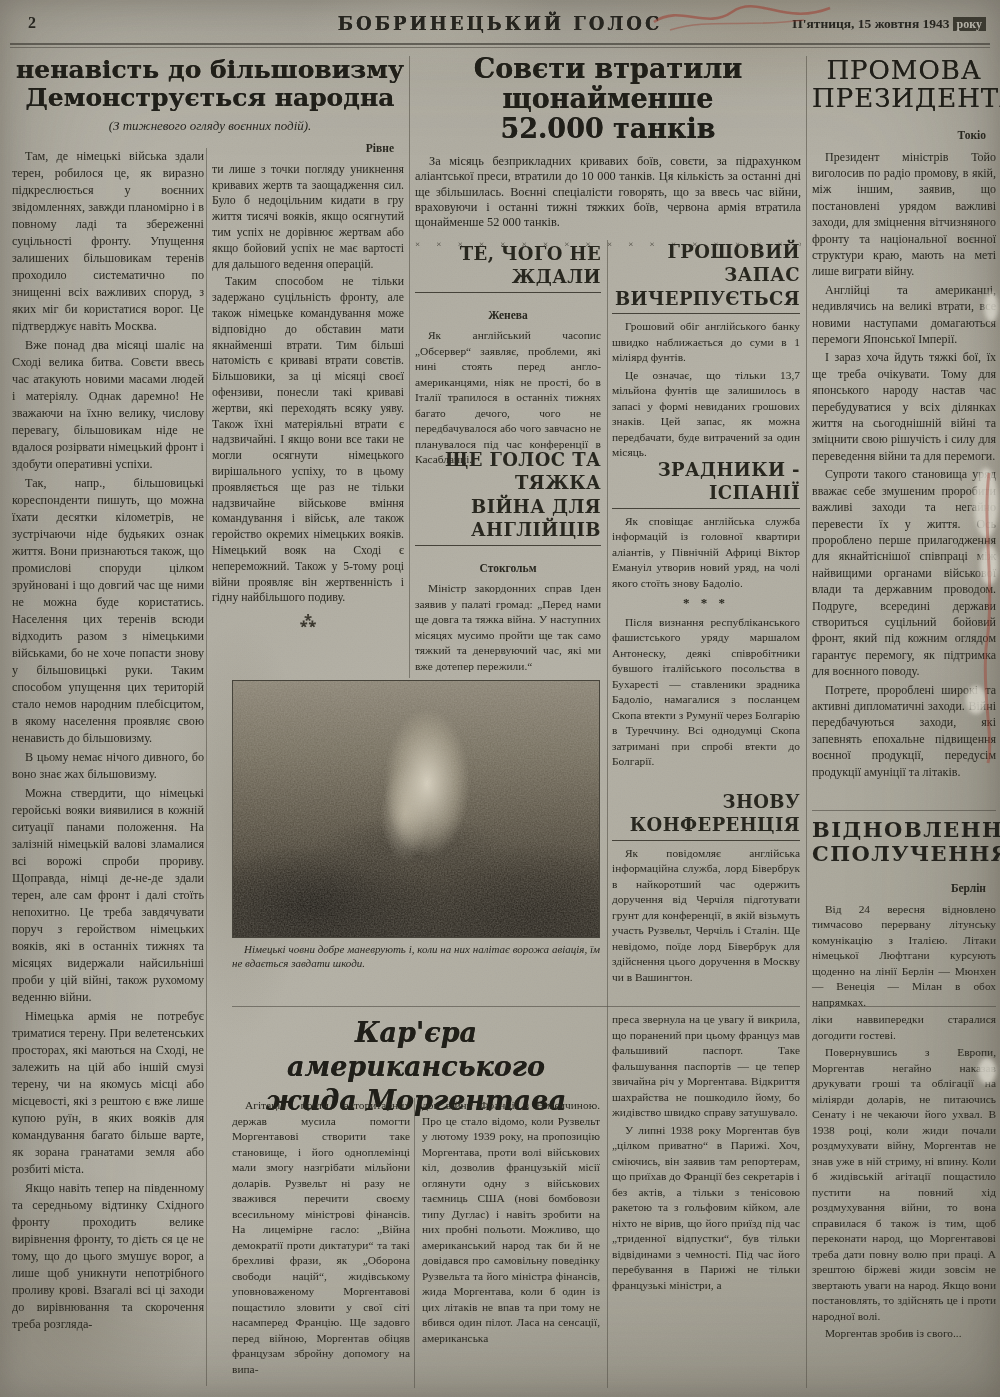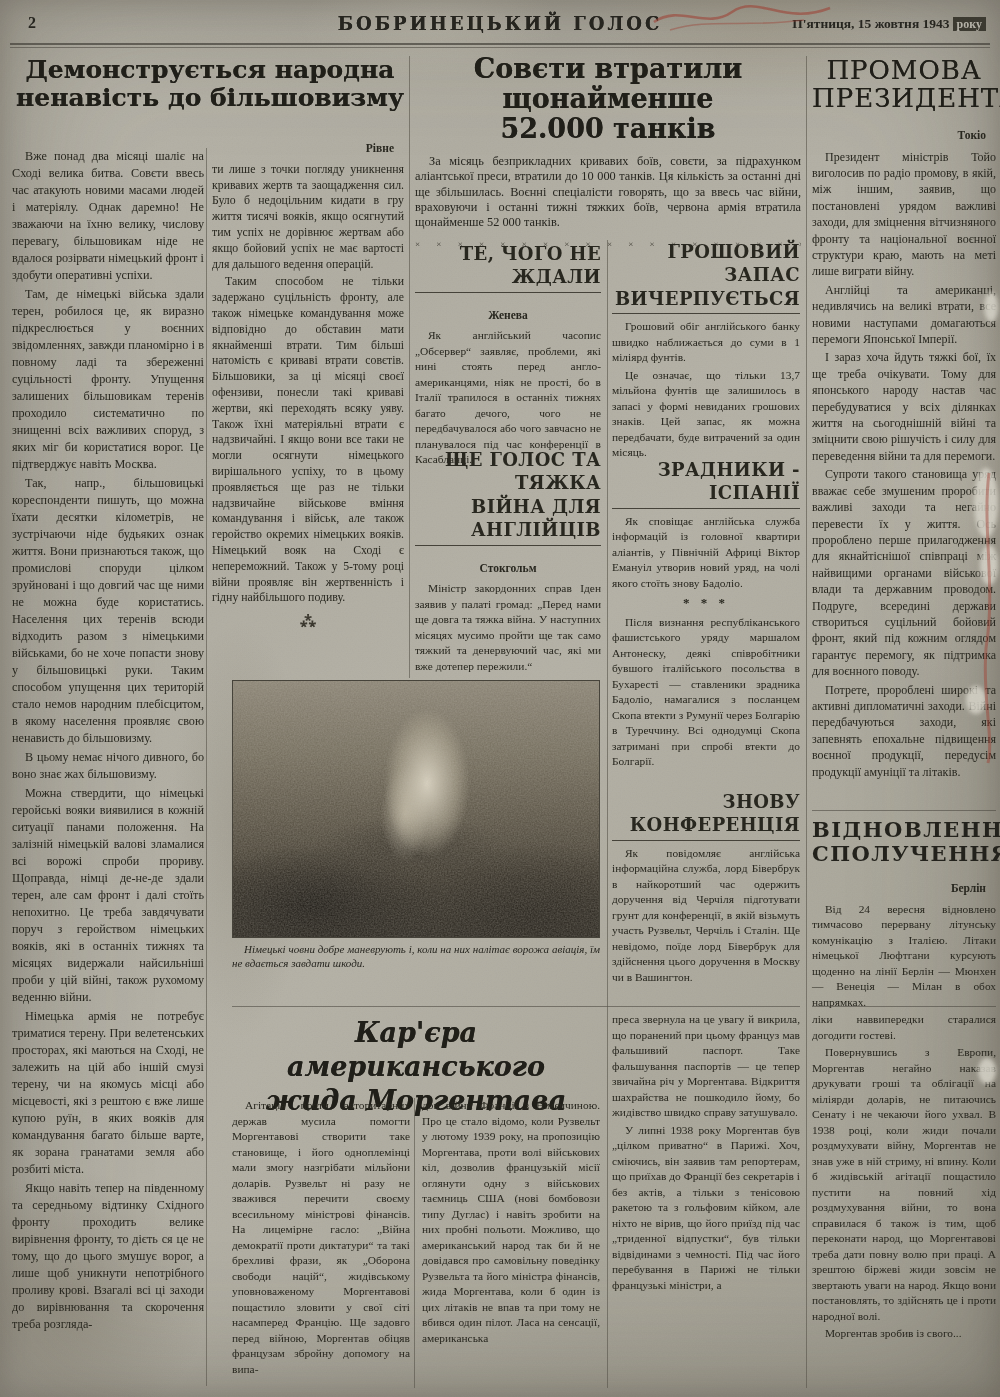--- a/index.html
+++ b/index.html
@@ -126,28 +126,29 @@
     <span class="mast-title">БОБРИНЕЦЬКИЙ ГОЛОС</span>
     <span class="mast-date">
       <span>П'ятниця, 15 жовтня 1943</span><span class="badge">року</span>
     </span>
   </header>
   <div class="hrule" style="left:10px;top:43px;width:980px;"></div>
   <div class="hrule thin" style="left:10px;top:47px;width:980px;"></div>
 
   <section class="region" style="left:14px;top:56px;width:392px;">
     <h1 class="lead-head">
+      <span>ненавість до більшовизму</span>
       <span>Демонструється народна</span>
-      <span>ненавість до більшовизму</span>
     </h1>
+    <div class="lead-sub">(З тижневого огляду воєнних подій).</div>
   </section>
 
   <section class="region body-text lead-col1" style="left:12px;top:148px;width:192px;">
+    <p>Там, де німецькі війська здали терен, робилося це, як виразно підкреслюється у воєнних звідомленнях, завжди планомірно і в повному ладі та збереженні суцільності фронту. Упущення залишених більшовикам теренів проходило систематично по знищенні всіх важливих споруд, з яких міг би користатися ворог. Це підтверджує навіть Москва.</p>
     <p>Вже понад два місяці шаліє на Сході велика битва. Совєти ввесь час атакують новими масами людей і матеріялу. Однак даремно! Не зважаючи на їхню велику, числову перевагу, більшовикам ніде не вдалося розірвати німецький фронт і здобути оперативні успіхи.</p>
-    <p>Там, де німецькі війська здали терен, робилося це, як виразно підкреслюється у воєнних звідомленнях, завжди планомірно і в повному ладі та збереженні суцільності фронту. Упущення залишених більшовикам теренів проходило систематично по знищенні всіх важливих споруд, з яких міг би користатися ворог. Це підтверджує навіть Москва.</p>
     <p>Так, напр., більшовицькі кореспонденти пишуть, що можна їхати десятки кілометрів, не зустрічаючи ніде будьяких ознак життя. Вони признаються також, що промислові споруди цілком зруйновані і що довгий час ще ними не можна буде користатись. Населення цих теренів всюди відходить разом з німецькими військами, бо не хоче попасти знову у більшовицькі руки. Таким способом упущення цих територій стало немов народним плебісцитом, в якому населення проявляє свою ненависть до більшовизму.</p>
     <p>В цьому немає нічого дивного, бо воно знає жах більшовизму.</p>
     <p>Можна ствердити, що німецькі геройські вояки виявилися в кожній ситуації панами положення. На залізній німецькій валові зламалися всі ворожі спроби прориву. Щоправда, німці де-не-де здали терен, але сам фронт і далі стоїть непохитно. Це треба завдячувати поруч з геройством німецьких вояків, які в останніх тижнях та місяцях видержали найсильніші проби у цій війні, також рухомому веденню війни.</p>
     <p>Німецька армія не потребує триматися терену. При велетенських просторах, які маються на Сході, не залежить на цій або іншій смузі терену, чи на якомусь місці або місцевості, які з рештою є вже лише купою руїн, в яких вояків для командування багато більше варте, як зорана гранатами земля або розбиті міста.</p>
     <p>Якщо навіть тепер на південному та середньому відтинку Східного фронту проходить велике вирівнення фронту, то дієть ся це не тому, що до цього змушує ворог, а лише щоб уникнути непотрібного проливу крові. Взагалі всі ці заходи до вирівнювання та скорочення треба розгляда-</p>
   </section>
 
   <section class="region body-text lead-col2" style="left:212px;top:126px;width:192px;">
     <div class="dateline right">Рівне</div>
     <p class="noindent">ти лише з точки погляду уникнення кривавих жертв та заощадження сил. Було б недоцільним кидати в гру життя тисячі вояків, якщо осягнутий тим успіх не дорівнює жертвам або якщо бойовий успіх не має вартості для дальшого ведення операцій.</p>

